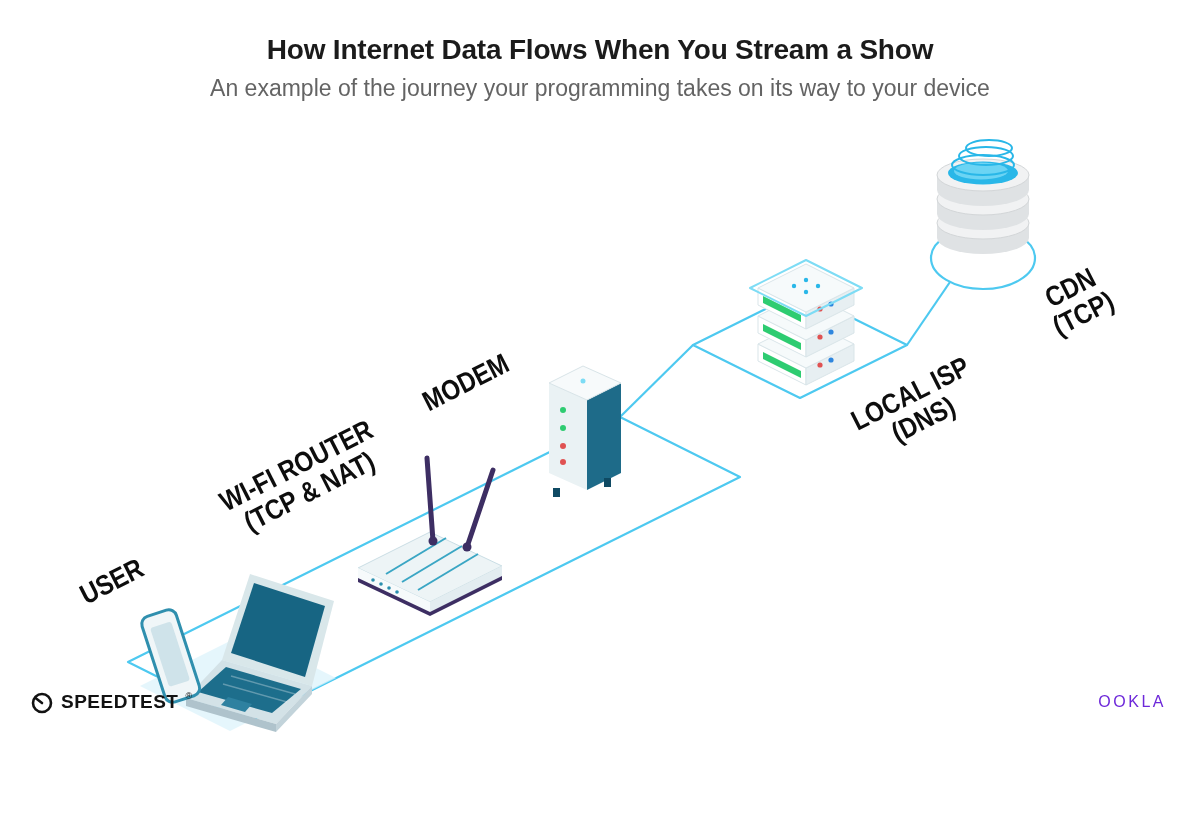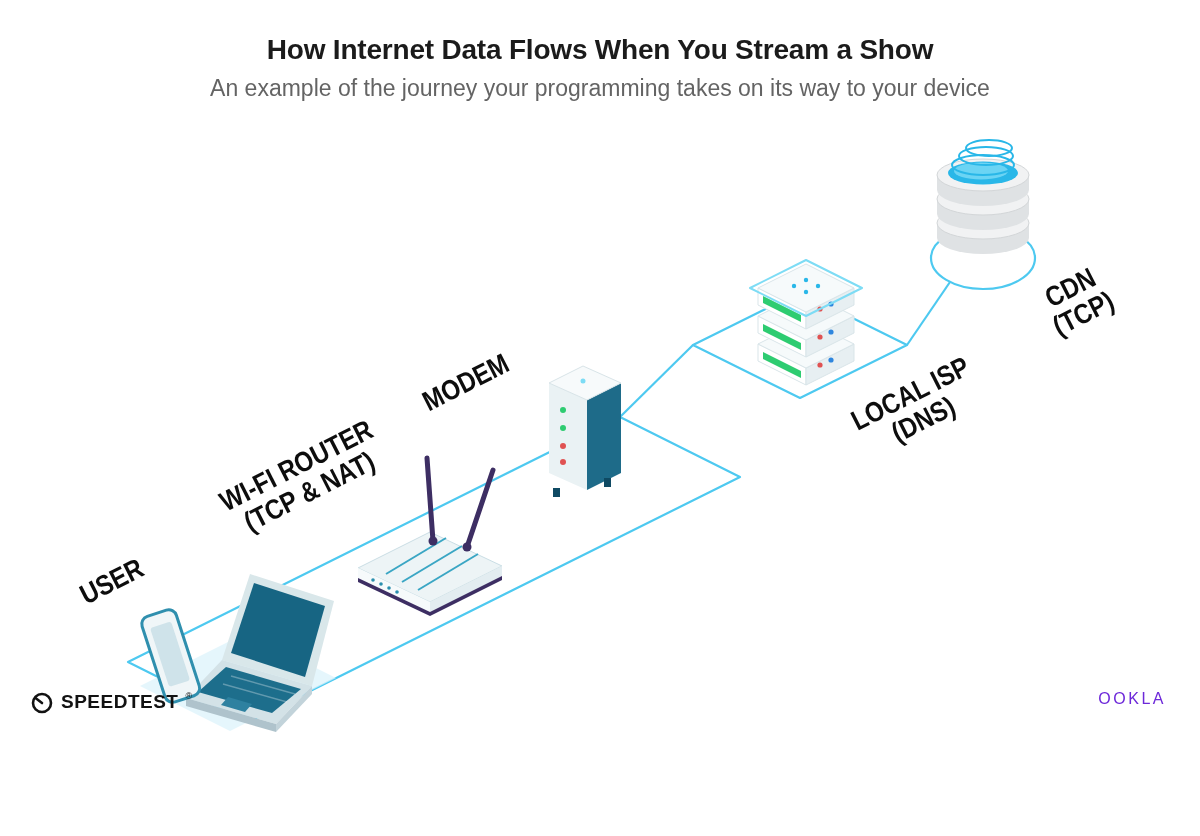--- a/index.html
+++ b/index.html
@@ -11,21 +11,21 @@
   .title{font-size:28px;font-weight:700;color:#1b1b1b;letter-spacing:-0.2px;}
   .subtitle{margin-top:9px;font-size:23px;font-weight:400;color:#646464;}
   .scene{position:absolute;left:0;top:0;}
   .diagram-label{
     position:absolute;text-align:center;color:#0d0d0d;font-weight:800;
     font-size:28px;line-height:1.02;white-space:nowrap;
     transform:translate(-50%,-50%) rotate(-27deg) scaleX(0.86);
   }
   .footer{
     position:absolute;left:30px;right:34px;bottom:22px;
-    display:flex;justify-content:space-between;
+    display:flex;justify-content:space-between;align-items:center;
   }
   .speedtest{display:flex;align-items:flex-start;gap:7px;color:#121212;}
   .speedtest-text{font-size:19px;font-weight:700;letter-spacing:0.5px;line-height:24px;}
   .speedtest-mark{font-size:9px;line-height:12px;}
   .ookla-text{font-size:16px;font-weight:500;letter-spacing:2.5px;color:#6d28d9;}
 </style>
 </head>
 <body>
 
 <div class="page">

